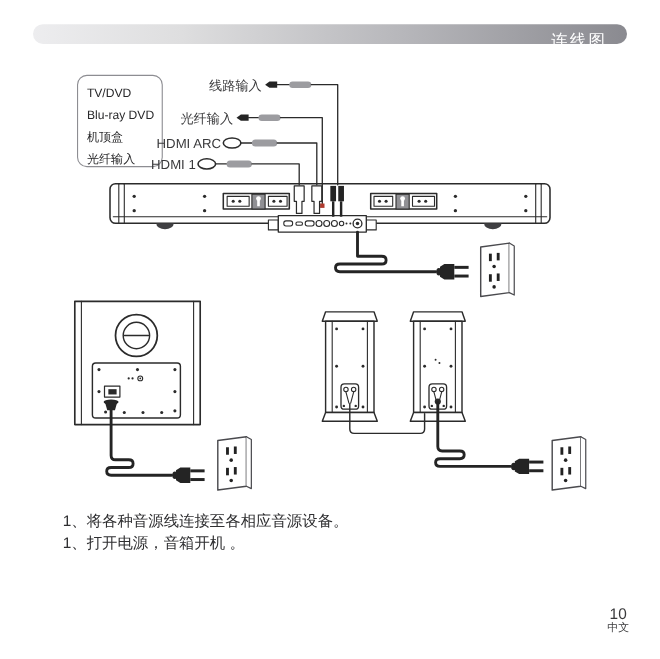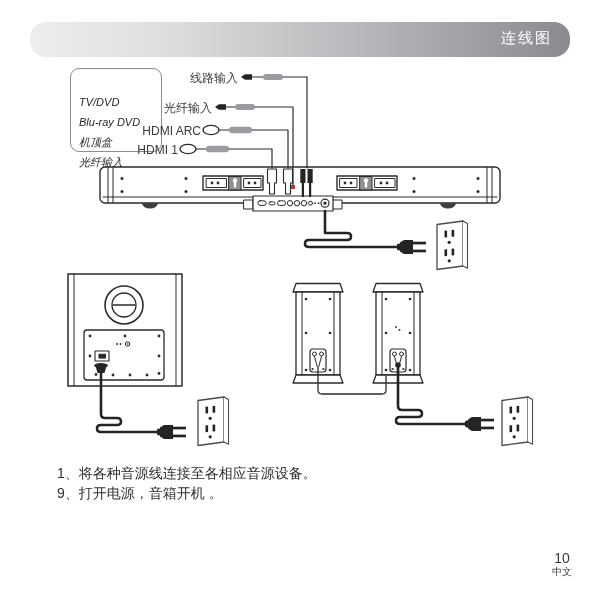--- a/index.html
+++ b/index.html
@@ -1,32 +1,32 @@
 <!DOCTYPE html>
 <html><head>
 <meta charset="utf-8">
 <style>
   html,body{margin:0;padding:0;}
   body{
     width:600px;height:599px;position:relative;background:#ffffff;
     font-family:"Liberation Sans","DejaVu Sans",sans-serif;overflow:hidden;
   }
   .header-pill{
-    position:absolute;left:30px;top:22px;width:540px;height:35px;
+    position:absolute;left:30px;top:22px;width:540px;height:18px;
     border-radius:16px;
     background:linear-gradient(90deg,#ededef 0%,#dededf 25%,#b7b7bb 62%,#8a8a90 100%);
   }
   .header-pill .title{
     position:absolute;right:18px;top:0;line-height:31px;
     color:#ffffff;font-size:15px;letter-spacing:2px;
   }
   .device-box{
-    position:absolute;left:70px;top:68px;width:92px;height:84px;
+    position:absolute;left:70px;top:68px;width:78px;height:84px;
     border:1.4px solid #8d8d92;border-radius:9px;
-    padding:23px 0 0 8px;box-sizing:border-box;font-style:italic;
+    padding:6px 0 0 8px;box-sizing:border-box;
   }
   .device-box .item{
     font-size:11px;line-height:20px;color:#28282a;white-space:nowrap;
   }
   svg.diagram{position:absolute;left:0;top:0;}
   svg text{font-family:"Liberation Sans","DejaVu Sans",sans-serif;fill:#39393b;font-size:12px;}
   .instructions{position:absolute;left:57px;top:464px;}
   .instructions .step{font-size:14px;line-height:19.5px;color:#2e2e30;}
   .page-footer{position:absolute;right:28px;top:551px;text-align:center;}
   .page-footer .num{font-size:14px;color:#3a3a3c;line-height:14px;}
@@ -244,19 +244,19 @@
     <circle cx="398" cy="365" r="2.8"></circle>
   </g>
   <path fill="none" stroke="#2b2b2b" stroke-width="1.3" d="M318,367 V390 Q318,394 322,394 H382 Q386,394 386,390 V376"></path>
   <path fill="none" stroke="#242424" stroke-width="2.6" d="M398,366 V406 Q398,410 402,410 H418 Q422,410 422,413.5 Q422,417 418,417 H400 Q396,417 396,420.5 Q396,424 400,424 H464"></path>
   <use href="#plug" transform="translate(466,424)"></use>
   <use href="#outlet" transform="translate(502,397)"></use>
 </svg>
 
 <div class="instructions">
   <div class="step">1、将各种音源线连接至各相应音源设备。</div>
-  <div class="step">9、打开电源，音箱开机 。</div>
+  <div class="step">1、打开电源，音箱开机 。</div>
 </div>
 
 <div class="page-footer">
   <div class="num">10</div>
   <div class="lang">中文</div>
 </div>
 
 </body></html>

